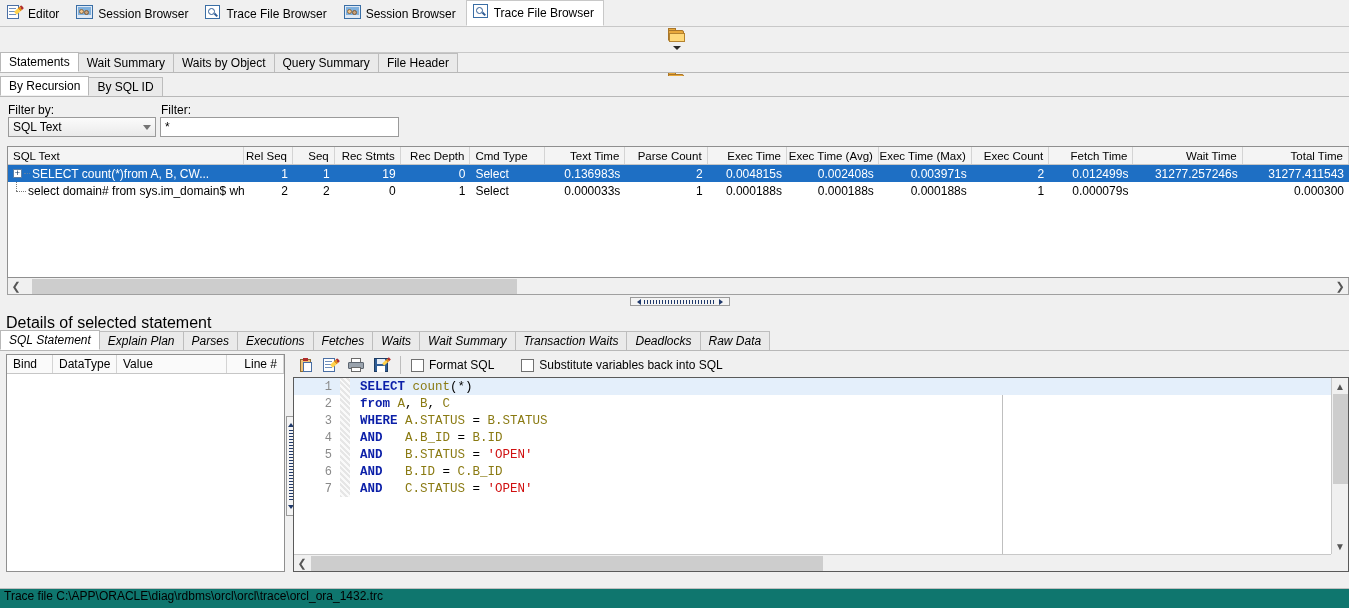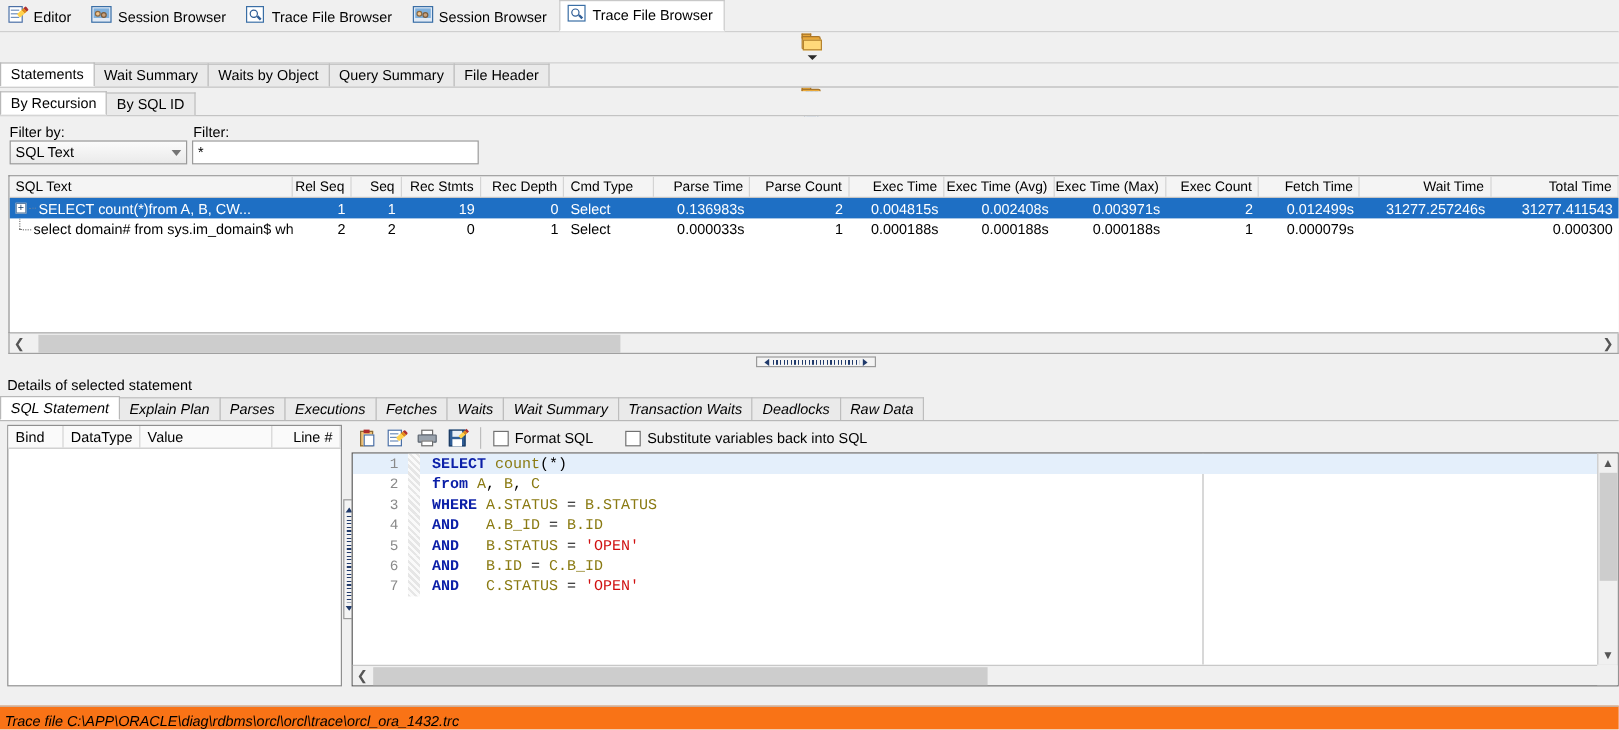--- a/index.html
+++ b/index.html
@@ -238,21 +238,21 @@
   }
   .spdots {
     width: 72px; height: 4px;
     background: repeating-linear-gradient(90deg,#203a6b 0 1px, transparent 1px 3px);
   }
   .sparr { width: 0; height: 0; border-top: 3px solid transparent; border-bottom: 3px solid transparent; }
   .sparr.l { border-right: 4px solid #203a6b; }
   .sparr.r { border-left: 4px solid #203a6b; }
 
   
-  .detlbl { position: absolute; left: 6px; top: 314px; font-size: 12px; }
+  .detlbl { position: absolute; left: 6px; top: 314px; font-size: 16px; }
   .tabstrip.s3 { top: 331px; height: 20px; border-bottom: 1px solid #b8b8b8; font-style: italic; }
 
   
   .bindgrid {
     position: absolute; left: 6px; top: 354px; width: 279px; height: 218px;
     background: #fff; border: 1px solid #8f8f8f;
   }
   .bhead { display: flex; height: 19px; border-bottom: 1px solid #c6c6c6; background: #fafafa; }
   .bh {
     height: 18px; display: flex; align-items: center; font-size: 12px;
@@ -339,22 +339,22 @@
   .hscroll2 {
     position: absolute; left: 0; right: 0; bottom: 0; height: 17px;
     background: #f0f0f0; border-top: 1px solid #c8c8c8; display: flex; align-items: center;
   }
   .hs2thumb { position: absolute; left: 17px; top: 1px; width: 512px; height: 15px; background: #cdcdcd; }
   .corner { position: absolute; right: 0; bottom: 0; width: 17px; height: 17px; background: #f0f0f0; }
 
   
   .statusbar {
     position: absolute; left: 0; bottom: 0; width: 1349px; height: 20px;
-    background: #f97316; border-top: 1px solid #c0c0c0;
-    display: flex; align-items: flex-end; padding-left: 4px; font-size: 12px; font-style: italic;
+    background: #0f766e; border-top: 1px solid #c0c0c0;
+    display: flex; align-items: flex-start; padding-left: 4px; font-size: 12px;
   }
 </style>
 </head>
 <body>
 
 <div id="app">
 
   <div class="doctabs" id="docTabs">
       <div class="doctab">
         <span><span class="ic ic-editor"><span class="pg"></span><span class="ln" style="top:3px"></span><span class="ln" style="top:6px"></span><span class="ln" style="top:9px"></span><span class="pen"></span></span></span>
@@ -481,21 +481,21 @@
         <div class="gh r" style="width: 68px;">
           <span>Rec Stmts</span>
         </div>
         <div class="gh r" style="width: 72px;">
           <span>Rec Depth</span>
         </div>
         <div class="gh" style="width: 77px;">
           <span>Cmd Type</span>
         </div>
         <div class="gh r" style="width: 83px;">
-          <span>Parse Time</span>
+          <span>Text Time</span>
         </div>
         <div class="gh r" style="width: 85px;">
           <span>Parse Count</span>
         </div>
         <div class="gh r" style="width: 82px;">
           <span>Exec Time</span>
         </div>
         <div class="gh r" style="width: 95px;">
           <span>Exec Time (Avg)</span>
         </div>

